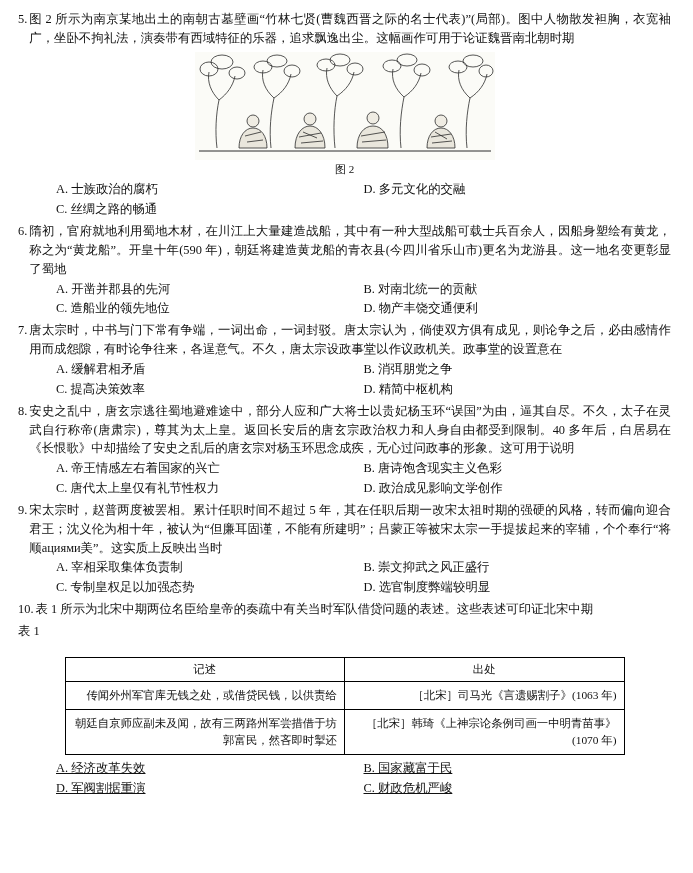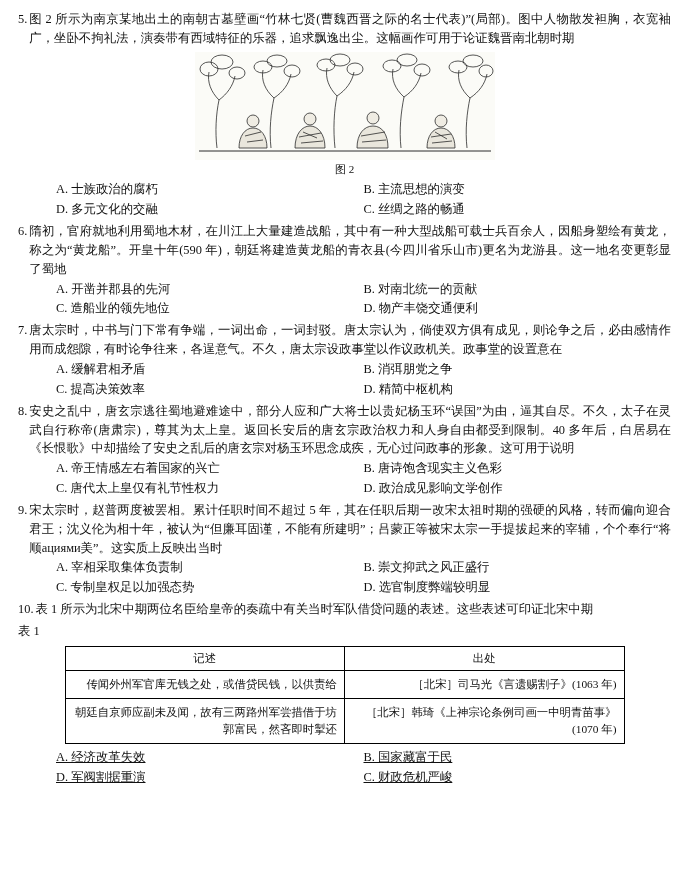--- a/index.html
+++ b/index.html
@@ -67,21 +67,21 @@
     background: #fbfbf7;
   }
   .table-title {
     text-align: left;
     margin: 3px 0 2px 0;
     font-size: 12.4px;
   }
   table.data {
     border-collapse: collapse;
     width: 560px;
-    margin: 5px auto 4px auto;
+    margin: 16px auto 4px auto;
     table-layout: fixed;
   }
   table.data th, table.data td {
     border: 1px solid #000;
     padding: 5px 7px;
     font-size: 11.4px;
     line-height: 1.5;
     vertical-align: middle;
     text-align: right;
   }
@@ -182,21 +182,20 @@
             <path d="M237 91 L257 89"></path>
             <path d="M240 80 L252 87"></path>
           </g>
         </g>
       </svg>
       <div class="figure-caption">图 2</div>
     </div>
 
     <div class="opts">
       <div class="opt">A. 士族政治的腐朽</div>
-      <div class="opt">B. 主流思想的演变</div>
       <div class="opt">D. 多元文化的交融</div>
       <div class="opt">C. 丝绸之路的畅通</div>
     </div>
   </div>
 
   <div class="q">
     <div class="q-body">
       <span class="q-num">6.</span>
       <span class="q-text">隋初，官府就地利用蜀地木材，在川江上大量建造战船，其中有一种大型战船可载士兵百余人，因船身塑绘有黄龙，称之为“黄龙船”。开皇十年(590 年)，朝廷将建造黄龙船的青衣县(今四川省乐山市)更名为龙游县。这一地名变更彰显了蜀地</span>
     </div>

